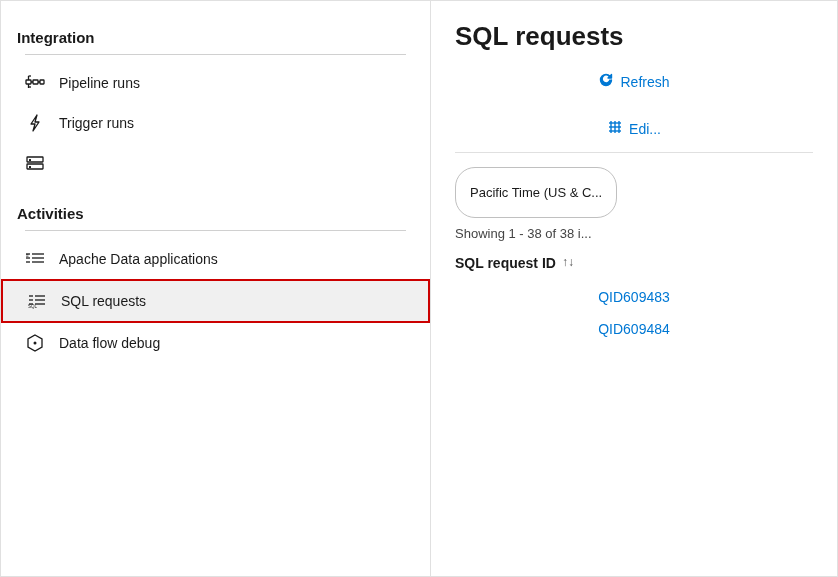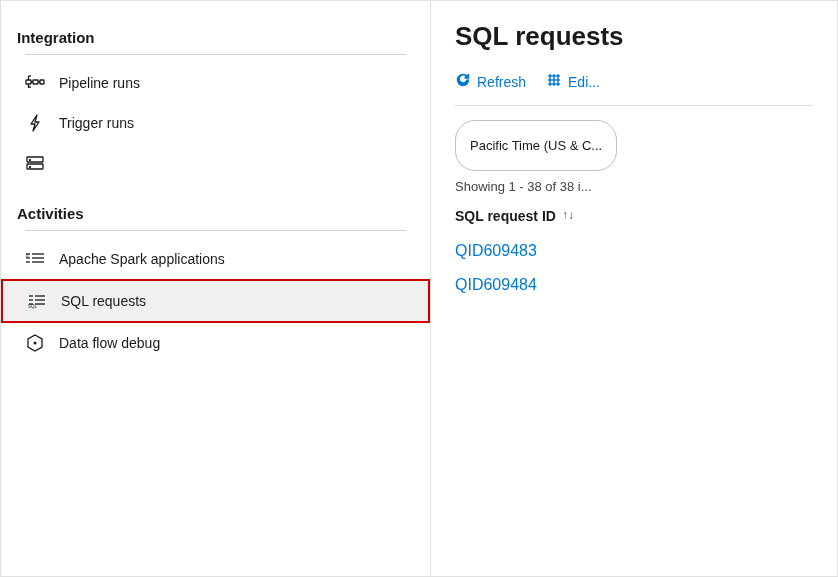--- a/index.html
+++ b/index.html
@@ -81,20 +81,21 @@
       margin-bottom: 16px;
     }
 
     .toolbar {
       display: flex;
       align-items: center;
       gap: 20px;
       margin-bottom: 14px;
       padding-bottom: 10px;
       border-bottom: 1px solid #e0e0e0;
+      flex-direction: column;
     }
 
     .toolbar-btn {
       display: flex;
       align-items: center;
       gap: 6px;
       color: #0078d4;
       font-size: 14px;
       cursor: pointer;
       background: none;
@@ -128,21 +129,22 @@
       margin-bottom: 10px;
     }
 
     .sort-icon {
       font-size: 12px;
       color: #555;
     }
 
     .data-row {
       padding: 8px 0;
-      font-size: 16px;
+      font-size: 14px;
+      text-align: center;
     }
 
     .data-link {
       color: #0078d4;
       cursor: pointer;
       text-decoration: none;
     }
 
     
     svg {
@@ -209,21 +211,21 @@
 
           <line x1="1" y1="5" x2="5" y2="5" stroke="#1a1a1a" stroke-width="1.3"></line>
           <line x1="1" y1="9" x2="5" y2="9" stroke="#1a1a1a" stroke-width="1.3"></line>
           <line x1="1" y1="13" x2="5" y2="13" stroke="#1a1a1a" stroke-width="1.3"></line>
           <line x1="7" y1="5" x2="19" y2="5" stroke="#1a1a1a" stroke-width="1.3"></line>
           <line x1="7" y1="9" x2="19" y2="9" stroke="#1a1a1a" stroke-width="1.3"></line>
           <line x1="7" y1="13" x2="19" y2="13" stroke="#1a1a1a" stroke-width="1.3"></line>
           <text x="1" y="8" font-size="5" fill="#1a1a1a">≡</text>
         </svg>
       </span>
-      <span class="sidebar-item-label">Apache Spark applications</span>
+      <span class="sidebar-item-label">Apache Data applications</span>
     </div>
 
     <div class="sidebar-item active">
       <span class="icon">
         <svg width="20" height="20" viewBox="0 0 20 20" xmlns="http://www.w3.org/2000/svg">
 
           <line x1="2" y1="5" x2="6" y2="5" stroke="#1a1a1a" stroke-width="1.3"></line>
           <line x1="2" y1="9" x2="6" y2="9" stroke="#1a1a1a" stroke-width="1.3"></line>
           <line x1="2" y1="13" x2="6" y2="13" stroke="#1a1a1a" stroke-width="1.3"></line>
           <line x1="8" y1="5" x2="18" y2="5" stroke="#1a1a1a" stroke-width="1.3"></line>

